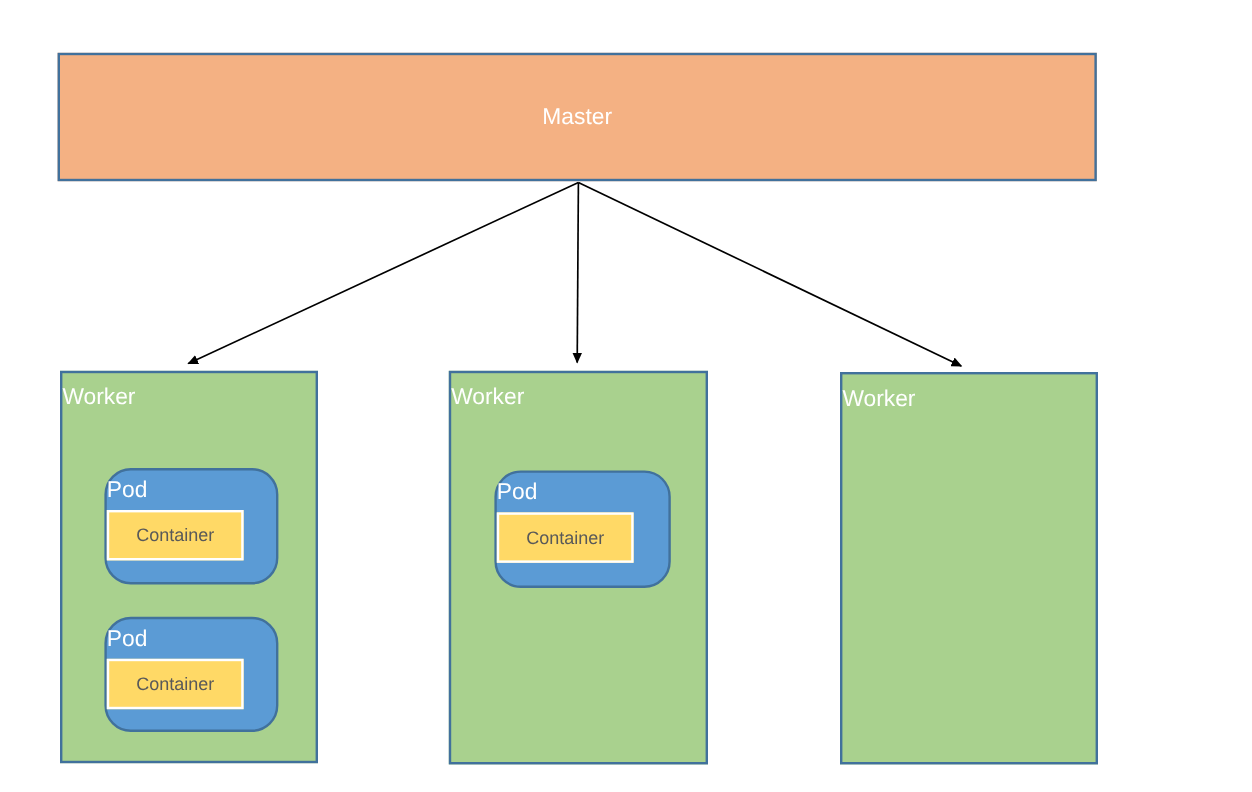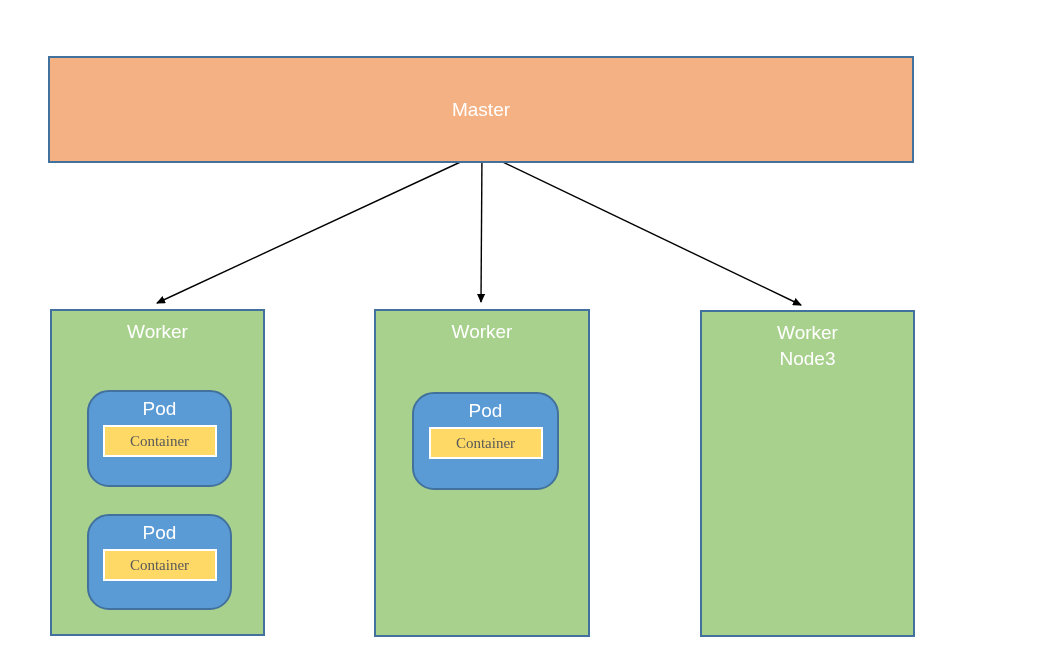--- a/index.html
+++ b/index.html
@@ -23,75 +23,73 @@
     height: 660px;
     pointer-events: none;
   }
   .box {
     position: absolute;
     box-sizing: border-box;
     border: 2px solid var(--shape-border, #41719C);
   }
   .master {
     left: 48px;
-    top: 56px;
+    top: 44px;
     width: 866px;
     height: 107px;
     background: var(--master-fill, #F4B183);
     display: flex;
     align-items: center;
     justify-content: center;
     color: var(--light-text, #ffffff);
     font-size: 19px;
   }
   .worker {
     background: var(--node-fill, #A9D18E);
   }
   .worker-1 { left: 50px;  top: 309px; width: 215px; height: 327px; }
   .worker-2 { left: 374px; top: 309px; width: 216px; height: 328px; }
   .worker-3 { left: 700px; top: 310px; width: 215px; height: 327px; }
   .node-title {
     margin-top: 8px;
-    text-align: center;
+    text-align: left;
     color: var(--light-text, #ffffff);
     font-size: 19px;
     line-height: 26px;
   }
   .pod {
     position: absolute;
     box-sizing: border-box;
     background: var(--pod-fill, #5B9BD5);
     border: 2px solid var(--shape-border, #41719C);
     border-radius: 22px;
     display: flex;
     flex-direction: column;
-    align-items: center;
     padding-top: 3px;
   }
   .pod-1a { left: 35px; top: 79px;  width: 145px; height: 97px; }
   .pod-1b { left: 35px; top: 203px; width: 145px; height: 96px; }
   .pod-2a { left: 36px; top: 81px;  width: 147px; height: 98px; }
   .pod-label {
     color: var(--light-text, #ffffff);
     font-size: 19px;
     line-height: 27px;
   }
   .container-box {
     box-sizing: border-box;
     margin-top: 3px;
     width: 114px;
-    height: 32px;
+    height: 42px;
     background: var(--container-fill, #FFD966);
     border: 2px solid var(--container-border, #ffffff);
     display: flex;
     align-items: center;
     justify-content: center;
     color: var(--container-text, #595959);
     font-size: 15px;
-    font-family: Liberation Serif, serif;
   }
 </style>
 </head>
 <body>
 
 <div class="canvas">
 
   <svg class="arrows" viewBox="0 0 1043 660" xmlns="http://www.w3.org/2000/svg">
     <defs>
       <marker id="arrowhead" markerWidth="10" markerHeight="8" refX="8" refY="4" orient="auto" markerUnits="userSpaceOnUse">
@@ -133,17 +131,16 @@
       <div class="pod-label">Pod</div>
       <div class="container-box">
         <span>Container</span>
       </div>
     </div>
   </div>
 
   <div class="box worker worker-3">
     <div class="node-title">
       <div>Worker</div>
-      <div>Node3</div>
     </div>
   </div>
 
 </div>
 
 </body></html>

